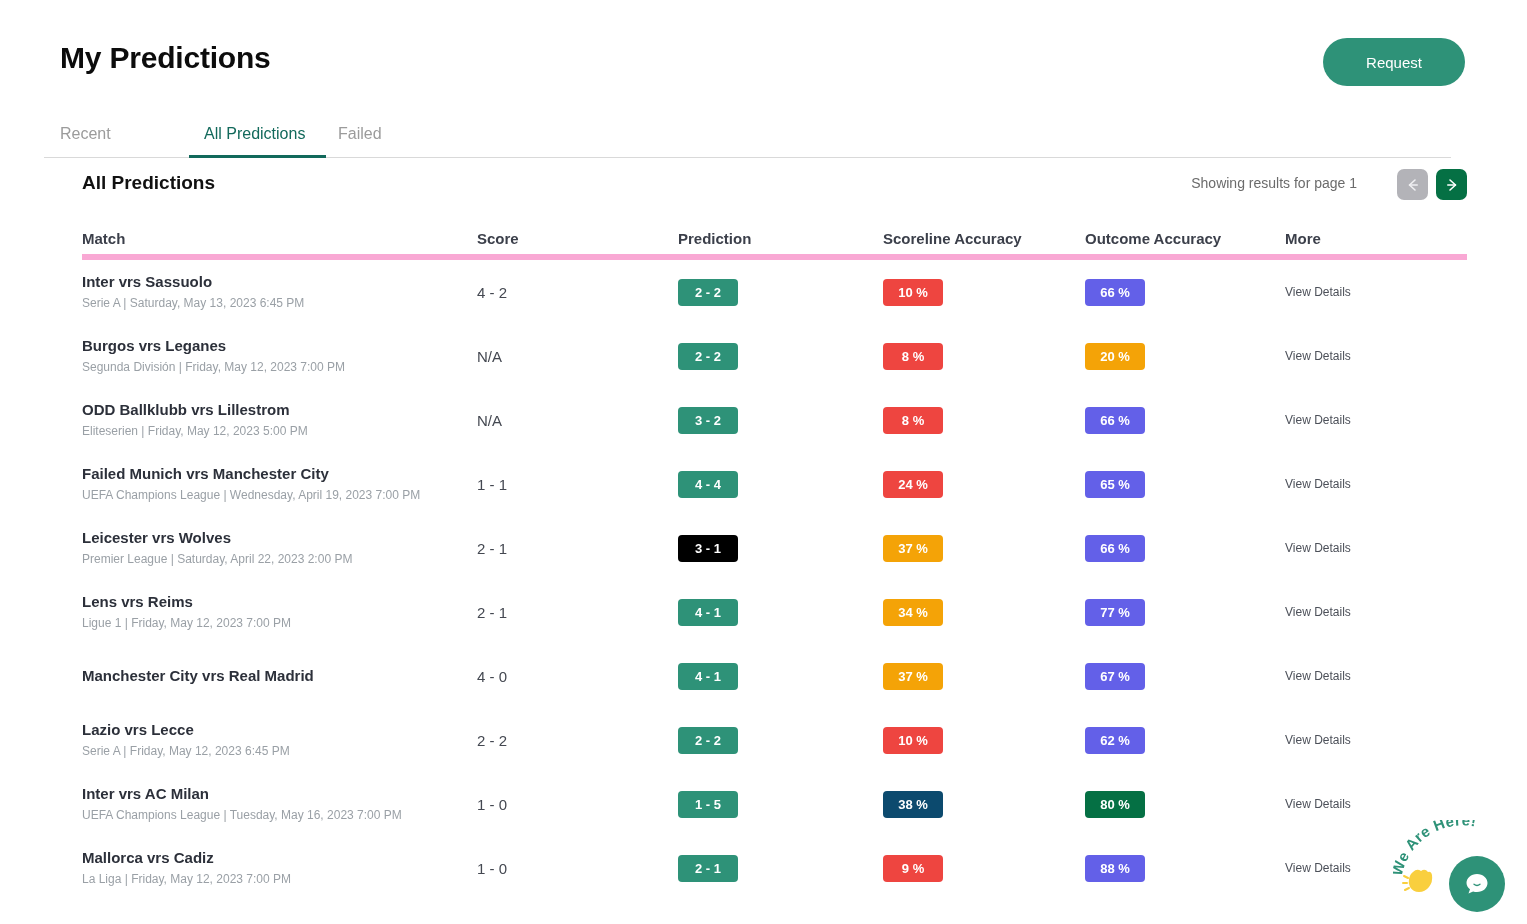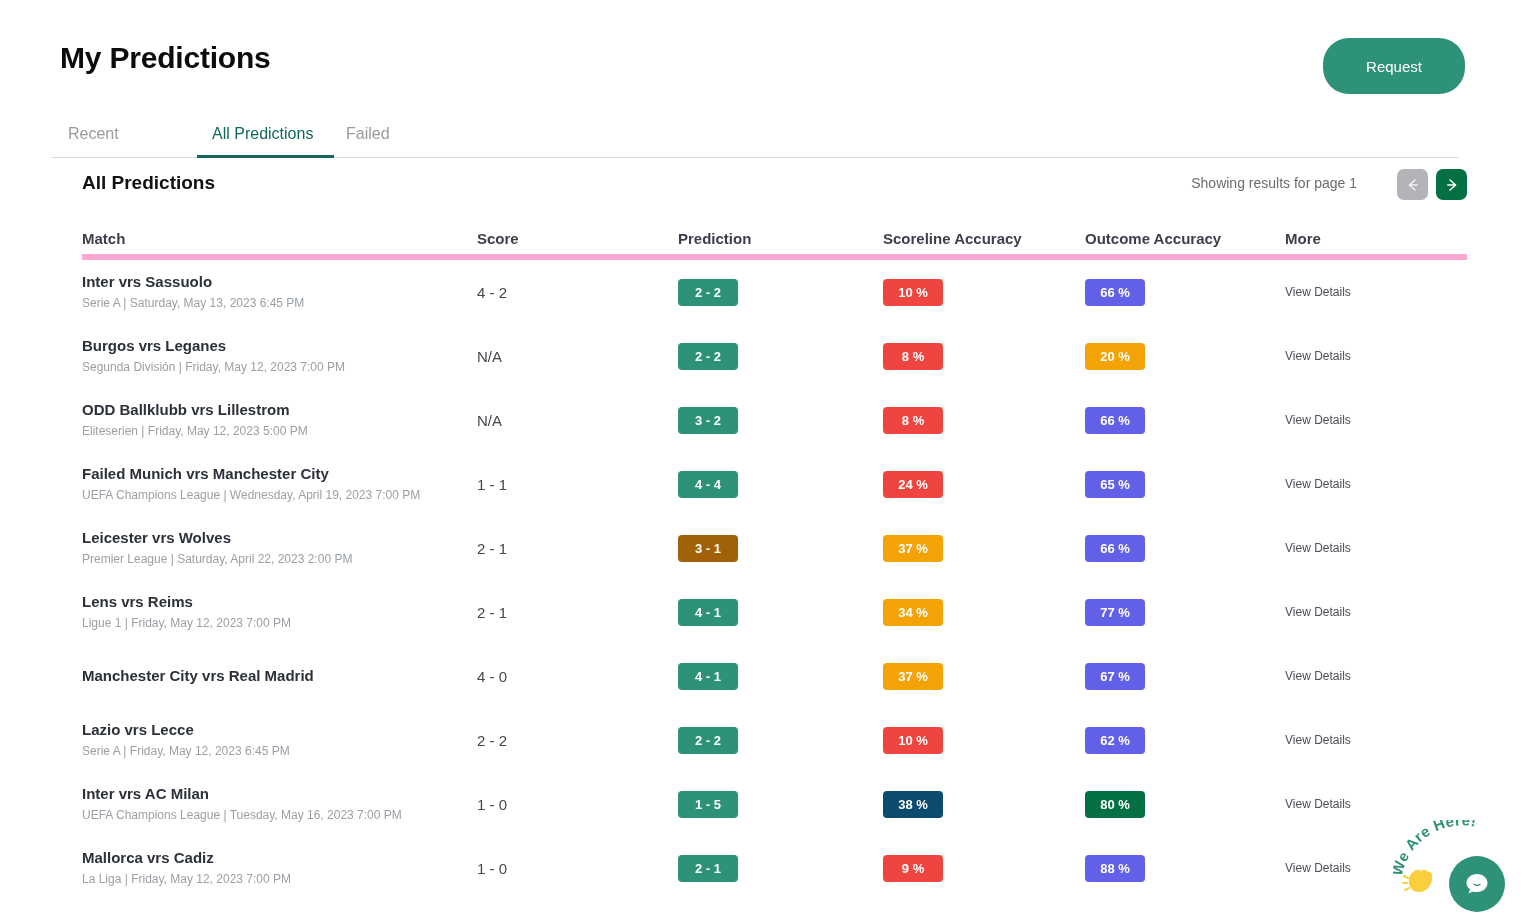--- a/index.html
+++ b/index.html
@@ -17,29 +17,29 @@
   .header {
     position: absolute; left: 60px; top: 30px; width: 1405px; height: 66px;
   }
   .page-title {
     position: absolute; left: 0; top: 0;
     font-size: 30px; font-weight: bold; color: #0c0c0c;
     letter-spacing: -0.2px; line-height: 56px;
   }
   .request-btn {
     position: absolute; right: 0; top: 8px;
-    width: 142px; height: 56px; border-radius: 26px;
+    width: 142px; height: 48px; border-radius: 26px;
     background: #2e9278; border: none; cursor: pointer;
     color: #ffffff; font-size: 15px; font-family: "Liberation Sans", sans-serif;
     display: flex; align-items: center; justify-content: center;
   }
 
   
   .tabs {
-    position: absolute; left: 52px; top: 110px; width: 1407px; height: 48px;
+    position: absolute; left: 44px; top: 110px; width: 1407px; height: 48px;
   }
   .tabs-underline {
     position: absolute; left: 0; bottom: 0; width: 1407px; height: 1px;
     background: #d9d9d9;
   }
   .tab {
     position: absolute; top: 0; height: 47px; line-height: 38px;
     font-size: 16px; color: #9b9b9b; cursor: pointer;
     background: none; border: none; padding: 0;
     font-family: "Liberation Sans", sans-serif;
@@ -221,21 +221,21 @@
           </div>
           <div class="cell more-cell">View Details</div>
         </div>
         <div class="row">
           <div class="cell match-cell">
             <span class="match-name">Leicester vrs Wolves</span>
             <span class="match-meta">Premier League | Saturday, April 22, 2023 2:00 PM</span>
           </div>
           <div class="cell score-cell">2 - 1</div>
           <div class="cell pred-cell">
-            <span class="badge" style="background:#a16207">3 - 1</span>
+            <span class="badge" style="background:#000000">3 - 1</span>
           </div>
           <div class="cell sacc-cell">
             <span class="badge" style="background:#f4a307">37 %</span>
           </div>
           <div class="cell oacc-cell">
             <span class="badge" style="background:#6360e8">66 %</span>
           </div>
           <div class="cell more-cell">View Details</div>
         </div>
         <div class="row">

